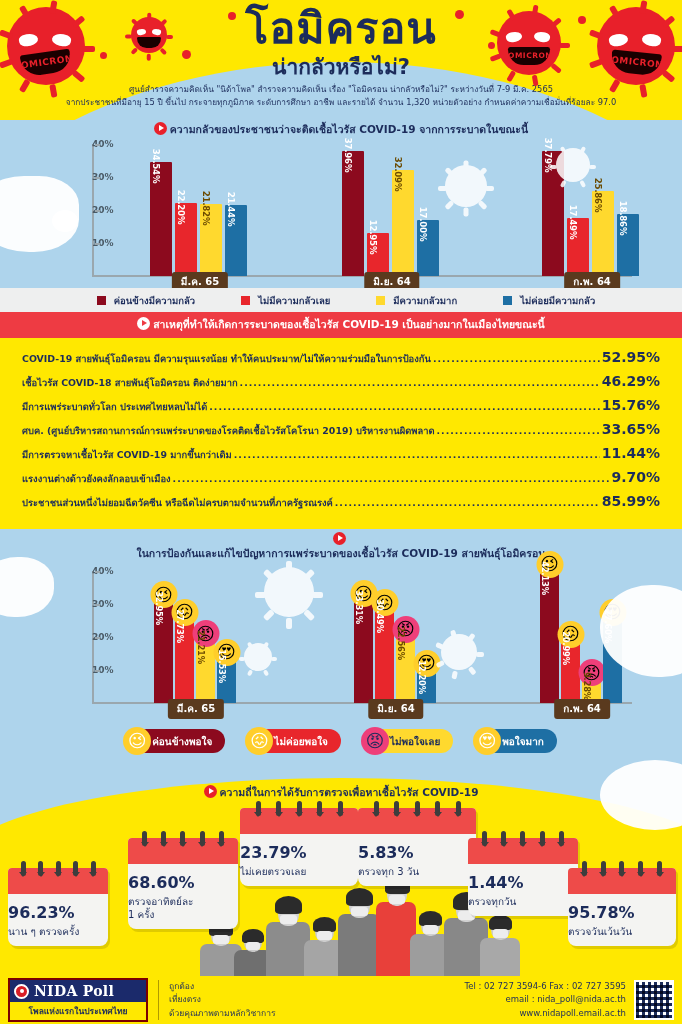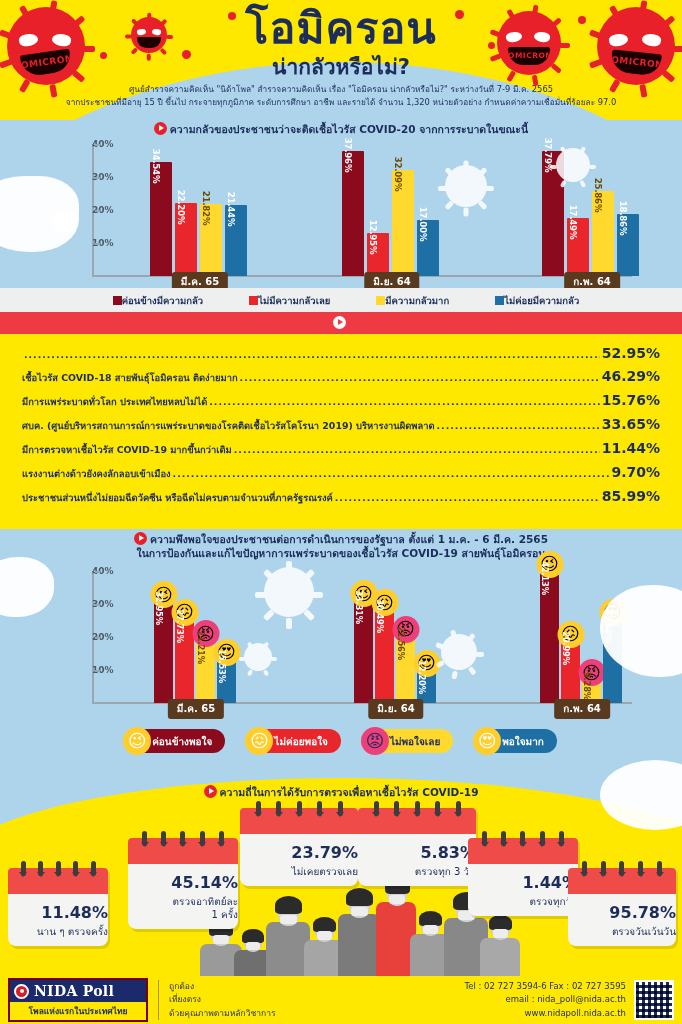--- a/index.html
+++ b/index.html
@@ -92,21 +92,21 @@
   .xcat {
     position:absolute; top:134px; transform:translateX(-50%);
     background:#5A3A1E; color:#fff; font-size:10px; font-weight:bold;
     padding:2px 9px 3px; border-radius:3px; white-space:nowrap;
   }
   .legend1 {
     position:absolute; left:0; top:170px; width:682px;
     display:flex; justify-content:center; gap:36px;
     background:#EEEFEF; padding:5px 0 4px;
   }
-  .lg { display:flex; align-items:center; gap:0; font-size:9.5px; color:#1C2C5B; font-weight:bold;padding-left:10px; }
+  .lg { display:flex; align-items:center; gap:8px; font-size:9.5px; color:#1C2C5B; font-weight:bold;padding-left:10px; }
   .sw { width:9px; height:9px; display:inline-block; }
 
   
   .sec2 { position:absolute; left:0; top:312px; width:682px; height:217px; z-index:3; }
   .reason-head {
     background:#EE3B43; color:#fff; text-align:center; font-size:10.5px;
     font-weight:bold; padding:4px 0 5px;
   }
   .reason-head .play-ico { background:#fff; }
   .reason-head .play-ico::after { border-left-color:#EE3B43; }
@@ -156,21 +156,21 @@
     position:absolute; left:-7%; top:18px; width:114%; height:300px;
     background:#FFE800; border-radius:50% 50% 0 0/ 90px 90px 0 0;
   }
   .sec4-title {
     position:absolute; width:682px; top:24px; text-align:center;
     font-size:10.5px; font-weight:bold; color:#1C2C5B; z-index:4;
   }
   .cal {
     position:absolute; width:118px; background:#F4F4F2;
     border-radius:4px 4px 8px 8px; box-shadow:2px 3px 0 rgba(0,0,0,.12);
-    z-index:5; text-align:right; padding-bottom:8px;
+    z-index:5; text-align:left; padding-bottom:8px;
   }
   .cal .top { height:26px; background:#EE4B49; border-radius:4px 4px 0 0; }
   .cal .rings { position:absolute; left:0; top:-7px; width:100%;
                 display:flex; justify-content:space-evenly; }
   .cal .ring { width:5px; height:15px; background:#3d3d3d; border-radius:3px; position:relative; }
   .cal .ring::after{ content:""; position:absolute; left:-1.5px; bottom:-1px;
       border-left:4px solid transparent; border-right:4px solid transparent;
       border-top:5px solid #3d3d3d; }
   .cal .pct { font-size:16px; font-weight:bold; color:#1C2C5B; margin-top:9px; }
   .cal .cap { font-size:10px; color:#1C2C5B; margin-top:3px; line-height:1.3; }
@@ -321,21 +321,21 @@
       <div class="wb" style="width:34px;height:34px;left:4px;top:4px;"></div>
       <div class="ws" style="width:7px;height:4px;transform:rotate(0deg) translateX(16px);"></div>
       <div class="ws" style="width:7px;height:4px;transform:rotate(60deg) translateX(16px);"></div>
       <div class="ws" style="width:7px;height:4px;transform:rotate(120deg) translateX(16px);"></div>
       <div class="ws" style="width:7px;height:4px;transform:rotate(180deg) translateX(16px);"></div>
       <div class="ws" style="width:7px;height:4px;transform:rotate(240deg) translateX(16px);"></div>
       <div class="ws" style="width:7px;height:4px;transform:rotate(300deg) translateX(16px);"></div>
     </div>
 
     <div class="sec-title">
-      <span class="play-ico"></span><span>ความกลัวของประชาชนว่าจะติดเชื้อไวรัส COVID-20 จากการระบาดในขณะนี้</span>
+      <span class="play-ico"></span><span>ความกลัวของประชาชนว่าจะติดเชื้อไวรัส COVID-19 จากการระบาดในขณะนี้</span>
     </div>
 
     <div class="chart">
       <div class="axis-y"></div>
       <div class="axis-x"></div>
       <div id="c1-yticks">
           <div class="ytick" style="left: 92px; top: 105px;">10%<span class="dash"></span></div>
           <div class="ytick" style="left: 92px; top: 72px;">20%<span class="dash"></span></div>
           <div class="ytick" style="left: 92px; top: 39px;">30%<span class="dash"></span></div>
           <div class="ytick" style="left: 92px; top: 6px;">40%<span class="dash"></span></div>
@@ -404,24 +404,25 @@
         </div>
         <div class="lg">
           <span class="sw" style="background: rgb(30, 111, 164);"></span>
           <span>ไม่ค่อยมีความกลัว</span>
         </div>
       </div>
   </div>
 
   <div class="sec2">
     <div class="reason-head">
-      <span class="play-ico"></span>
+      <span class="play-ico"></span><span>สาเหตุที่ทำให้เกิดการระบาดของเชื้อไวรัส COVID-19 เป็นอย่างมากในเมืองไทยขณะนี้</span>
     </div>
     <div class="reason-body" id="reason-list">
         <div class="rrow">
+          <span class="rtext">COVID-19 สายพันธุ์โอมิครอน มีความรุนแรงน้อย ทำให้คนประมาท/ไม่ให้ความร่วมมือในการป้องกัน</span>
           <span class="rdots">........................................................................................................................................................................................................</span>
           <span class="rval">52.95%</span>
         </div>
         <div class="rrow">
           <span class="rtext">เชื้อไวรัส COVID-18 สายพันธุ์โอมิครอน ติดง่ายมาก</span>
           <span class="rdots">........................................................................................................................................................................................................</span>
           <span class="rval">46.29%</span>
         </div>
         <div class="rrow">
           <span class="rtext">มีการแพร่ระบาดทั่วโลก ประเทศไทยหลบไม่ได้</span>
@@ -479,21 +480,21 @@
       <div class="ws" style="width:8px;height:5px;transform:rotate(0deg) translateX(17px);"></div>
       <div class="ws" style="width:8px;height:5px;transform:rotate(51deg) translateX(17px);"></div>
       <div class="ws" style="width:8px;height:5px;transform:rotate(102deg) translateX(17px);"></div>
       <div class="ws" style="width:8px;height:5px;transform:rotate(153deg) translateX(17px);"></div>
       <div class="ws" style="width:8px;height:5px;transform:rotate(204deg) translateX(17px);"></div>
       <div class="ws" style="width:8px;height:5px;transform:rotate(255deg) translateX(17px);"></div>
       <div class="ws" style="width:8px;height:5px;transform:rotate(306deg) translateX(17px);"></div>
     </div>
 
     <div class="sec-title" style="padding-top:3px;">
-      <span class="play-ico"></span><span>ความพึงพอใจของประชาชนต่อการดำเนินการของรัฐบาล ตั้งแต่ 1 ม.ค. - 6 มี.ค. 2565</span><br>
+      <span class="play-ico"></span><br>
       <span>ในการป้องกันและแก้ไขปัญหาการแพร่ระบาดของเชื้อไวรัส COVID-19 สายพันธุ์โอมิครอน</span>
     </div>
 
     <div class="chart2">
       <div class="axis-y"></div>
       <div class="axis-x"></div>
       <div id="c2-yticks">
           <div class="ytick" style="left: 92px; top: 105px;">10%<span class="dash"></span></div>
           <div class="ytick" style="left: 92px; top: 72px;">20%<span class="dash"></span></div>
           <div class="ytick" style="left: 92px; top: 39px;">30%<span class="dash"></span></div>
@@ -649,33 +650,33 @@
     <div id="cal-wrap">
         <div class="cal" style="left: 8px; top: 108px; width: 100px;">
           <div class="top"></div>
           <div class="rings">
             <div class="ring"></div>
             <div class="ring"></div>
             <div class="ring"></div>
             <div class="ring"></div>
             <div class="ring"></div>
           </div>
-          <div class="pct">11.48%</div>
+          <div class="pct">96.23%</div>
           <div class="cap">นาน ๆ ตรวจครั้ง</div>
         </div>
         <div class="cal" style="left: 128px; top: 78px; width: 110px;">
           <div class="top"></div>
           <div class="rings">
             <div class="ring"></div>
             <div class="ring"></div>
             <div class="ring"></div>
             <div class="ring"></div>
             <div class="ring"></div>
           </div>
-          <div class="pct">45.14%</div>
+          <div class="pct">68.60%</div>
           <div class="cap">ตรวจอาทิตย์ละ<br>1 ครั้ง</div>
         </div>
         <div class="cal" style="left: 240px; top: 48px; width: 118px;">
           <div class="top"></div>
           <div class="rings">
             <div class="ring"></div>
             <div class="ring"></div>
             <div class="ring"></div>
             <div class="ring"></div>
             <div class="ring"></div>
@@ -731,18 +732,18 @@
       <div class="logo-bot">โพลแห่งแรกในประเทศไทย</div>
     </div>
     <div class="slogans">
       <div>ถูกต้อง</div>
       <div>เที่ยงตรง</div>
       <div>ด้วยคุณภาพตามหลักวิชาการ</div>
     </div>
     <div class="contact">
       <div>Tel : 02 727 3594-6 Fax : 02 727 3595</div>
       <div>email : nida_poll@nida.ac.th</div>
-      <div>www.nidapoll.nida.ac.th</div>
+      <div>www.nidapoll.email.ac.th</div>
     </div>
     <div class="qr"></div>
   </div>
 
 </div>
 
 </body></html>

